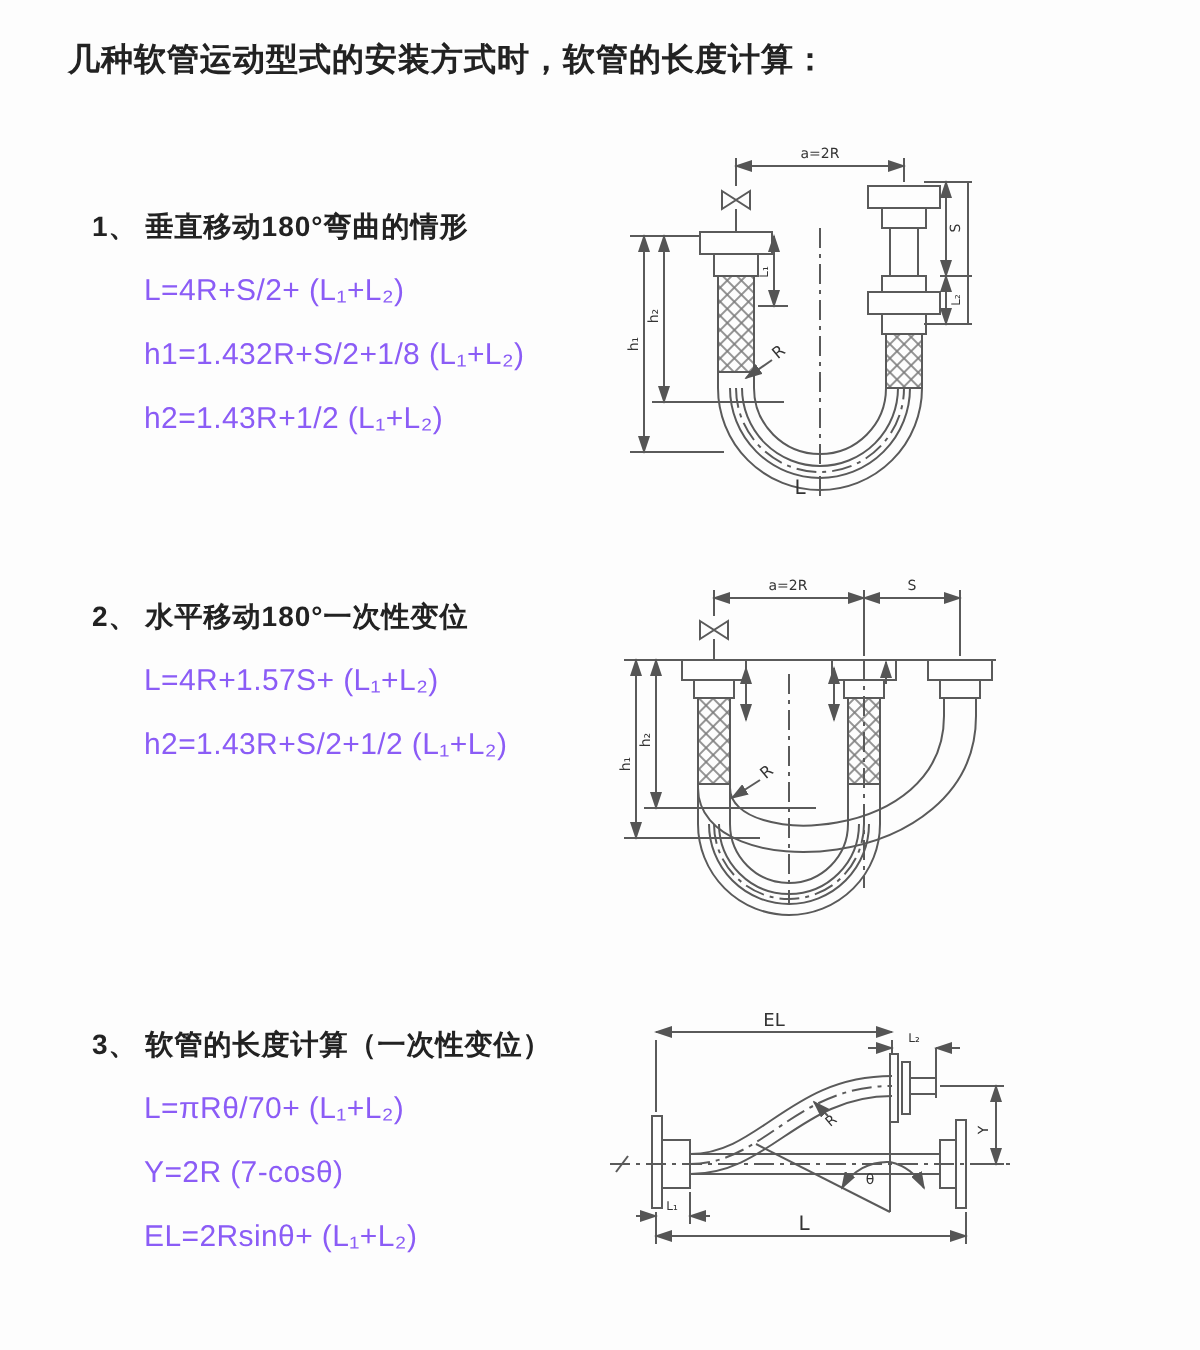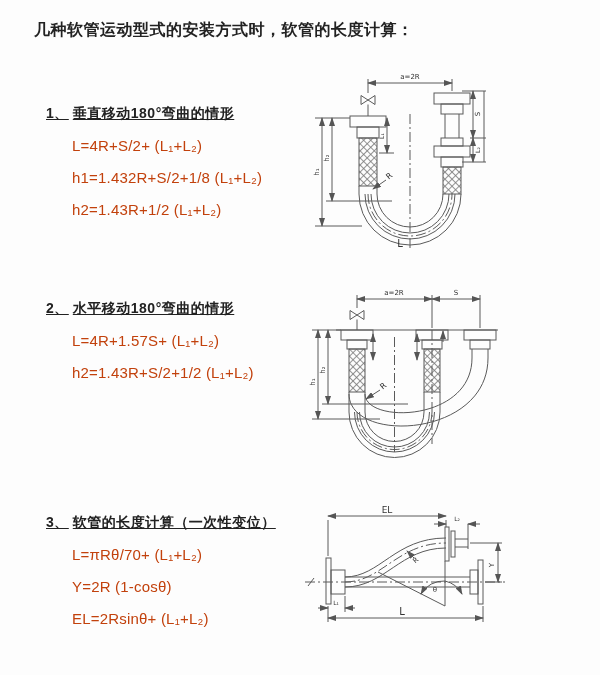--- a/index.html
+++ b/index.html
@@ -7,24 +7,24 @@
     width:600px;height:675px;overflow:hidden;background:#fdfdfd;
     font-family:"Liberation Sans","DejaVu Sans",sans-serif;color:#2b2b2b;
     position:relative;
   }
   .page{position:absolute;inset:0;}
   .title{
     position:absolute;left:34px;top:20px;margin:0;
     font-size:16px;font-weight:bold;letter-spacing:.5px;color:#222;
   }
   .sec{position:absolute;left:46px;width:260px;}
-  .sec-head{font-size:14px;font-weight:bold;color:#222;letter-spacing:.5px;text-decoration:underline;}
+  .sec-head{font-size:14px;font-weight:bold;color:#222;letter-spacing:.5px;}
   .sec-head .num{margin-right:4px;}
   .formula{
-    margin-left:26px;margin-top:14px;font-size:15px;color:#c2410c;
+    margin-left:26px;margin-top:14px;font-size:15px;color:#8b5cf6;
     letter-spacing:.2px;white-space:nowrap;line-height:18px;
   }
   .diag{position:absolute;}
   svg text{font-family:"DejaVu Sans","Liberation Sans",sans-serif;fill:#333;}
   .cl{stroke-dasharray:10 3 2 3;}
 </style>
 </head>
 <body>
 
 <div class="page">
@@ -32,29 +32,29 @@
   <h1 class="title">几种软管运动型式的安装方式时，软管的长度计算：</h1>
 
   <section class="sec" style="top:105px">
     <div class="sec-head"><span class="num">1、</span><span>垂直移动180°弯曲的情形</span></div>
     <div class="formula">L=4R+S/2+ (L₁+L₂)</div>
     <div class="formula">h1=1.432R+S/2+1/8 (L₁+L₂)</div>
     <div class="formula">h2=1.43R+1/2 (L₁+L₂)</div>
   </section>
 
   <section class="sec" style="top:300px">
-    <div class="sec-head"><span class="num">2、</span><span>水平移动180°弯曲的情形</span></div>
+    <div class="sec-head"><span class="num">2、</span><span>水平移动180°一次性变位</span></div>
     <div class="formula">L=4R+1.57S+ (L₁+L₂)</div>
     <div class="formula">h2=1.43R+S/2+1/2 (L₁+L₂)</div>
   </section>
 
   <section class="sec" style="top:514px">
     <div class="sec-head"><span class="num">3、</span><span>软管的长度计算（一次性变位）</span></div>
     <div class="formula">L=πRθ/70+ (L₁+L₂)</div>
-    <div class="formula">Y=2R (1-cosθ)</div>
+    <div class="formula">Y=2R (7-cosθ)</div>
     <div class="formula">EL=2Rsinθ+ (L₁+L₂)</div>
   </section>
 
   <svg class="diag" style="left:300px;top:66px" width="300" height="192" viewBox="0 0 300 192">
     <defs>
       <marker id="ar1" markerWidth="9" markerHeight="6" refX="8" refY="3" orient="auto-start-reverse">
         <path d="M0,0 L9,3 L0,6 Z" fill="#555"></path>
       </marker>
       <pattern id="b1" width="5" height="5" patternUnits="userSpaceOnUse" patternTransform="rotate(45)">
         <line x1="2.5" y1="0" x2="2.5" y2="5" stroke="#7a7a7a" stroke-width="0.8"></line>

